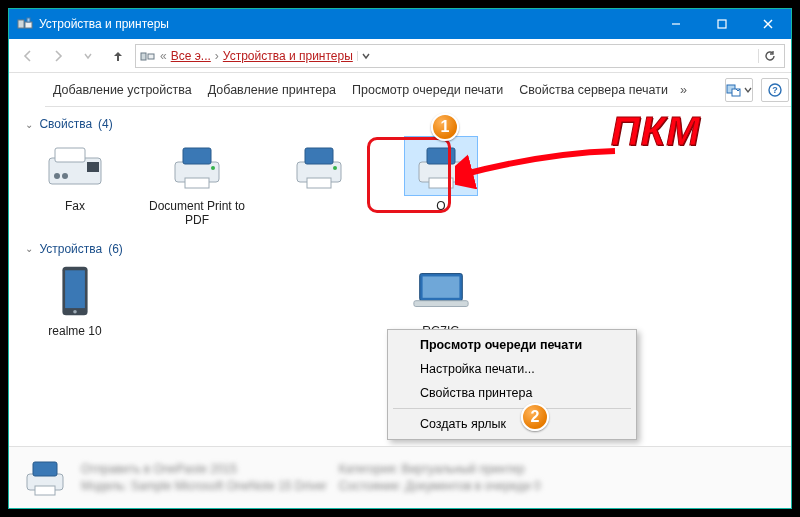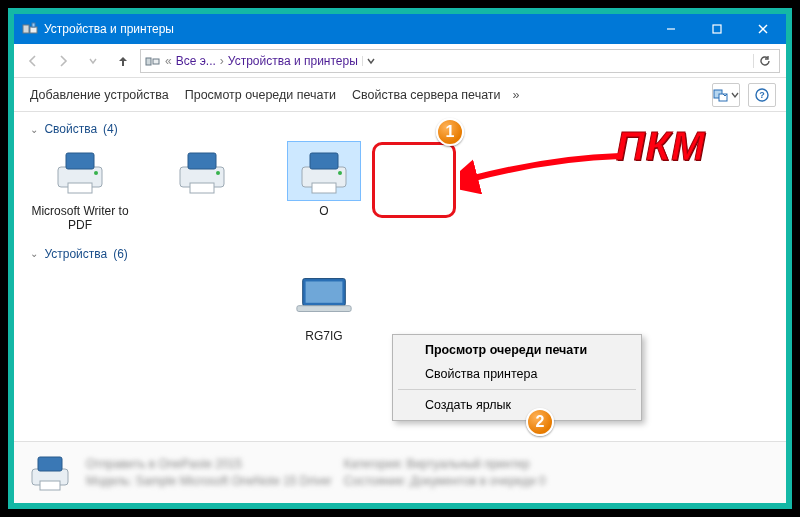--- a/index.html
+++ b/index.html
@@ -1,36 +1,36 @@
 <!DOCTYPE html>
 <html><head>
 <meta charset="utf-8">
 <style>
   * { box-sizing: border-box; margin: 0; padding: 0; font-family: "Segoe UI", Tahoma, sans-serif; }
   body { background: #000; width: 800px; height: 517px; overflow: hidden; position: relative; }
-  .window { position: absolute; left: 8px; top: 8px; width: 784px; height: 501px; background: #fff; border: 6px solid #14b8a6; display: flex; flex-direction: column; }
+  .window { position: absolute; left: 8px; top: 8px; width: 784px; height: 501px; background: #fff; border: 1px solid #14b8a6; display: flex; flex-direction: column; }
   
   .titlebar { height: 30px; background: #0078d7; color: #fff; display: flex; align-items: center; font-size: 12px; }
   .titlebar .ico { width: 16px; height: 16px; margin: 0 6px 0 8px; }
   .titlebar .title { flex: 1; }
   .winbtn { width: 46px; height: 30px; display: flex; align-items: center; justify-content: center; }
   .winbtn.close { background: transparent; }
   
   .navbar { height: 34px; border-bottom: 1px solid #e0e0e0; display: flex; align-items: center; padding: 0 6px; gap: 4px; }
   .navbtn { width: 26px; height: 26px; border-radius: 3px; display:flex; align-items:center; justify-content:center; color:#555; }
   .navbtn.disabled { color:#bbb; }
   .addrbox { flex:1; height:24px; border:1px solid #ccc; display:flex; align-items:center; font-size:12px; padding:0 4px; gap:4px; }
   .addrbox .sep { color:#888; }
-  .addrbox .seg { color:#4c1d95; }
+  .addrbox .seg { color:#b91c1c;text-decoration:underline; }
   .addrbox .refresh { margin-left:auto; width:22px; display:flex; justify-content:center; color:#555; border-left:1px solid #ddd; }
   .addrbox .drop { width:18px; display:flex; justify-content:center; color:#555; border-left:1px solid #ddd;}
   .searchbox { width: 230px; height:24px; border:1px solid #ccc; display:flex; align-items:center; font-size:12px; color:#888; padding:0 6px; gap:6px; }
   .searchbox .mag { color:#555; }
   
-  .toolbar { height: 34px; border-bottom: 1px solid #e0e0e0; display:flex; align-items:center; padding:0 10px; font-size:12.5px; color:#333; gap:4px; }
+  .toolbar { height: 34px; border-bottom: 1px solid #e0e0e0; display:flex; align-items:center; padding:0 2px; font-size:12.5px; color:#333; gap:4px;margin-left:36px; }
   .toolbar .tbtn { padding: 4px 6px; border-radius:3px; cursor:default; white-space:nowrap; }
   .toolbar .spacer { flex:1; }
   .toolbar .viewbtn, .toolbar .helpbtn { width:28px; height:24px; border:1px solid #ccc; border-radius:2px; display:flex; align-items:center; justify-content:center; margin-left:4px; }
   .viewbtn svg { color:#2a6fb5; }
   .helpbtn { color:#2a6fb5; font-weight:bold; }
   .chevmore { color:#555; padding:0 2px; }
   
   .content { flex:1; overflow:hidden; padding: 6px 16px; position:relative; }
   .grouphdr { display:flex; align-items:center; gap:6px; font-size:12px; color:#1a4e8a; margin: 4px 0 6px 0; cursor:default;}
   .grouphdr .arrow { color:#777; font-size:10px; }
@@ -129,20 +129,21 @@
           <svg width="14" height="14">
             <path d="M11 7a4 4 0 1 1-1.3-3" fill="none" stroke="currentColor" stroke-width="1.4"></path>
             <path d="M10 2v3h-3" fill="none" stroke="currentColor" stroke-width="1.4"></path>
           </svg>
         </div>
     </div>
   </div>
 
   <div class="toolbar">
     <div class="tbtn">Добавление устройства</div>
+    <div class="tbtn">Добавление принтера</div>
     <div class="tbtn">Просмотр очереди печати</div>
     <div class="tbtn">Свойства сервера печати</div>
     <div class="chevmore">»</div>
     <div class="spacer"></div>
     <div class="viewbtn">
       <svg width="16" height="14">
           <rect x="1" y="2" width="8" height="8" fill="#b6d6f0" stroke="#2a6fb5"></rect>
           <rect x="6" y="6" width="8" height="7" fill="#fff" stroke="#2a6fb5"></rect>
           <path d="M18 6l2 2 2-2" transform="translate(-8,0)" fill="none" stroke="#2a6fb5"></path>
         </svg>
@@ -161,31 +162,43 @@
   <div class="content">
 
     <div class="grouphdr">
       <span class="arrow">⌄</span>
       <span>Свойства</span>
       <span>(4)</span>
     </div>
 
     <div class="items">
 
+      <div class="item">
+        <div class="thumb">
+          <svg viewBox="0 0 64 52" width="64" height="52">
+              <rect x="6" y="18" width="52" height="26" rx="3" fill="#e8eef3" stroke="#9ca9b4"></rect>
+              <rect x="12" y="8" width="30" height="14" rx="2" fill="#fff" stroke="#9ca9b4"></rect>
+              <rect x="44" y="22" width="12" height="10" fill="#3f4a55"></rect>
+              <circle cx="14" cy="36" r="3" fill="#6b7a86"></circle>
+              <circle cx="22" cy="36" r="3" fill="#6b7a86"></circle>
+            </svg>
+        </div>
+        <div class="lbl">Fax</div>
+      </div>
 
       <div class="item">
         <div class="thumb">
           <svg viewBox="0 0 64 52" width="64" height="52">
               <rect x="10" y="22" width="44" height="20" rx="3" fill="#e8eef3" stroke="#9ca9b4"></rect>
               <rect x="18" y="8" width="28" height="16" rx="2" fill="#3a78b5" stroke="#285a8c"></rect>
               <rect x="20" y="38" width="24" height="10" fill="#fff" stroke="#9ca9b4"></rect>
               <circle cx="48" cy="28" r="2" fill="#37b24d"></circle>
             </svg>
         </div>
-        <div class="lbl">Microsoft Writer to PDF</div>
+        <div class="lbl">Document Print to PDF</div>
       </div>
 
       <div class="item">
         <div class="thumb">
           <svg viewBox="0 0 64 52" width="64" height="52">
               <rect x="10" y="22" width="44" height="20" rx="3" fill="#e8eef3" stroke="#9ca9b4"></rect>
               <rect x="18" y="8" width="28" height="16" rx="2" fill="#3a78b5" stroke="#285a8c"></rect>
               <rect x="20" y="38" width="24" height="10" fill="#fff" stroke="#9ca9b4"></rect>
               <circle cx="48" cy="28" r="2" fill="#37b24d"></circle>
             </svg>
@@ -205,20 +218,30 @@
       </div>
     </div>
 
     <div class="grouphdr" style="margin-top:14px">
       <span class="arrow">⌄</span>
       <span>Устройства</span>
       <span>(6)</span>
     </div>
 
     <div class="items">
+      <div class="item">
+        <div class="thumb">
+            <svg viewBox="0 0 40 58" width="36" height="54">
+              <rect x="6" y="2" width="28" height="54" rx="4" fill="#3f4a55"></rect>
+              <rect x="9" y="6" width="22" height="42" fill="#3a78b5"></rect>
+              <circle cx="20" cy="52" r="2" fill="#9ca9b4"></circle>
+            </svg>
+          </div>
+        <div class="lbl">realme 10</div>
+      </div>
       <div class="item" style="visibility:hidden">
         <div class="thumb"></div>
           <div class="lbl">U</div>
       </div>
       <div class="item" style="visibility:hidden">
         <div class="thumb"></div>
           <div class="lbl"></div>
       </div>
       <div class="item">
         <div class="thumb">
@@ -227,32 +250,33 @@
               <rect x="13" y="7" width="38" height="22" fill="#6fa7d8"></rect>
               <rect x="4" y="32" width="56" height="6" rx="2" fill="#cfd8dc" stroke="#9ca9b4"></rect>
             </svg>
           </div>
         <div class="lbl">RG7IG</div>
       </div>
     </div>
 
     <div class="redframe" style="left:358px; top:30px; width:84px; height:76px;"></div>
     <div class="badge" style="left:422px; top:6px;">1</div>
-    <div class="pkm" style="left:602px; top:12px;">ПКМ</div>
+    <div class="pkm" style="left:602px; top:2px;">ПКМ</div>
     <svg class="arrow-svg" style="left:446px; top:38px;" width="164" height="44">
       <defs>
           <marker id="ah" markerWidth="10" markerHeight="10" refX="2" refY="3" orient="auto">
             <path d="M0 0 L6 3 L0 6 Z" fill="#ff0010"></path>
           </marker>
         </defs>
       <path d="M160 6 Q 90 8 6 30" fill="none" stroke="#ff0010" stroke-width="6" marker-end="url(#ah)"></path>
     </svg>
 
     <div class="ctx">
       <div class="row bold">Просмотр очереди печати</div>
+      <div class="row">Настройка печати...</div>
       <div class="row">Свойства принтера</div>
       <hr>
       <div class="row">Создать ярлык</div>
 
     </div>
 
     <div class="badge" style="left:512px; top:296px;">2</div>
 
   </div>
 

